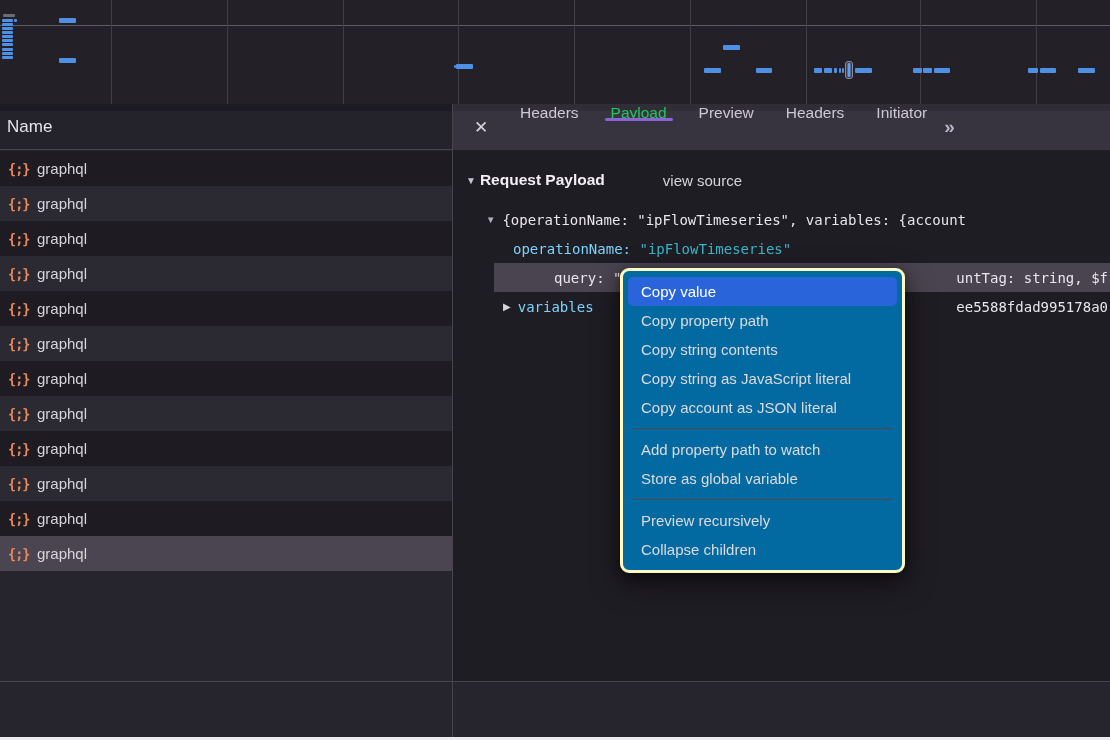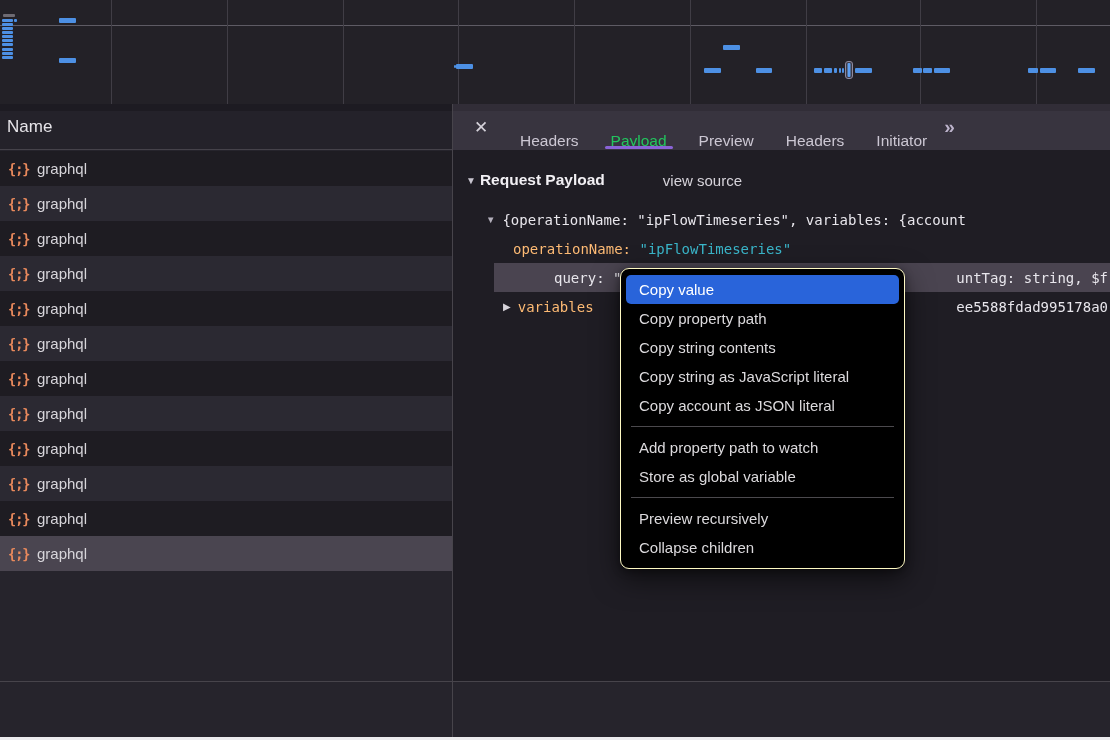--- a/index.html
+++ b/index.html
@@ -58,21 +58,21 @@
   
   .right-panel { position:absolute; left:453px; top:104px; width:657px; bottom:3px; background:#1f1d24; }
   .tab-bar {
     height:46px; background:#38343f; display:flex; align-items:center;
     box-shadow: inset 0 7px 0 rgba(0,0,0,0.12);
   }
   .close-btn {
     width:20px; height:20px; margin-left:18px; display:flex; align-items:center; justify-content:center;
     color:#d5d2da; font-size:17px; cursor:pointer;
   }
-  .tabs { display:flex; align-items:flex-end; height:100%; margin-left:26px; gap:26px; }
+  .tabs { display:flex; align-items:flex-start; height:100%; margin-left:26px; gap:26px; }
   .tab {
     position:relative; display:flex; align-items:center; padding:0 3px;
     color:#ccc7d3; font-size:15.5px; cursor:pointer; white-space:nowrap;
   }
   .tab.active { color:#22c55e; }
   .tab.active::after {
     content:""; position:absolute; left:-3px; right:-3px; bottom:1px; height:3px;
     background:#8a63d6; border-radius:2px;
   }
   .tab-overflow { margin-left:14px; color:#bdb4cc; font-size:19px; letter-spacing:-2px; cursor:pointer; font-weight:bold; }
@@ -83,31 +83,31 @@
   .tri { font-size:10px; color:#c9c6d0; margin-right:4px; }
   .section-title { color:#f2f0f4; font-size:15.5px; font-weight:bold; }
   .view-source { color:#d6d3da; font-size:15px; margin-left:58px; cursor:pointer; }
 
   .tree { margin-top:11px; font-family:"DejaVu Sans Mono", monospace; font-size:14px; }
   .tree-row { position:relative; height:29px; display:flex; align-items:center; white-space:nowrap; overflow:hidden; }
   .tree-row.selected { background:#4a4450;margin-left:41px; }
   .tree-tri { font-family:"Liberation Sans",sans-serif; font-size:9.5px; color:#b3afbb; margin-right:7px; }
   .tree-tri.bright { color:#d6d3da; font-size:10px; }
   .t-white { color:#e8e6ec; }
-  .t-key { color:#fdba74; }
+  .t-key { color:#7dd3fc; }
   .t-str { color:#3ab5c9; }
   .indent-1 { padding-left:33px; }
   .indent-2 { padding-left:60px; }
   .indent-15 { padding-left:50px; }
   .right-frag { position:absolute; right:2px; top:0; height:29px; display:flex; align-items:center; color:#e8e6ec; }
 
   
   .context-menu {
     position:absolute; left:620px; top:268px; width:285px; z-index:10;
-    background:#000000; border:1px solid #fef9c3; border-radius:9px;
+    background:#0369a1; border:3px solid #fef9c3; border-radius:9px;
     padding:6px 0; box-shadow:0 10px 28px rgba(0,0,0,.55), 0 2px 8px rgba(0,0,0,.4);
   }
   .menu-item {
     height:29px; margin:0 5px; padding:0 13px; display:flex; align-items:center;
     color:#dcdadd; font-size:15px; border-radius:5px; cursor:pointer; white-space:nowrap;
   }
   .menu-item.active { background:#2964da; color:#fff; }
   .menu-sep { height:1px; background:#4b494d; margin:6px 10px; }
 </style>
 </head>

